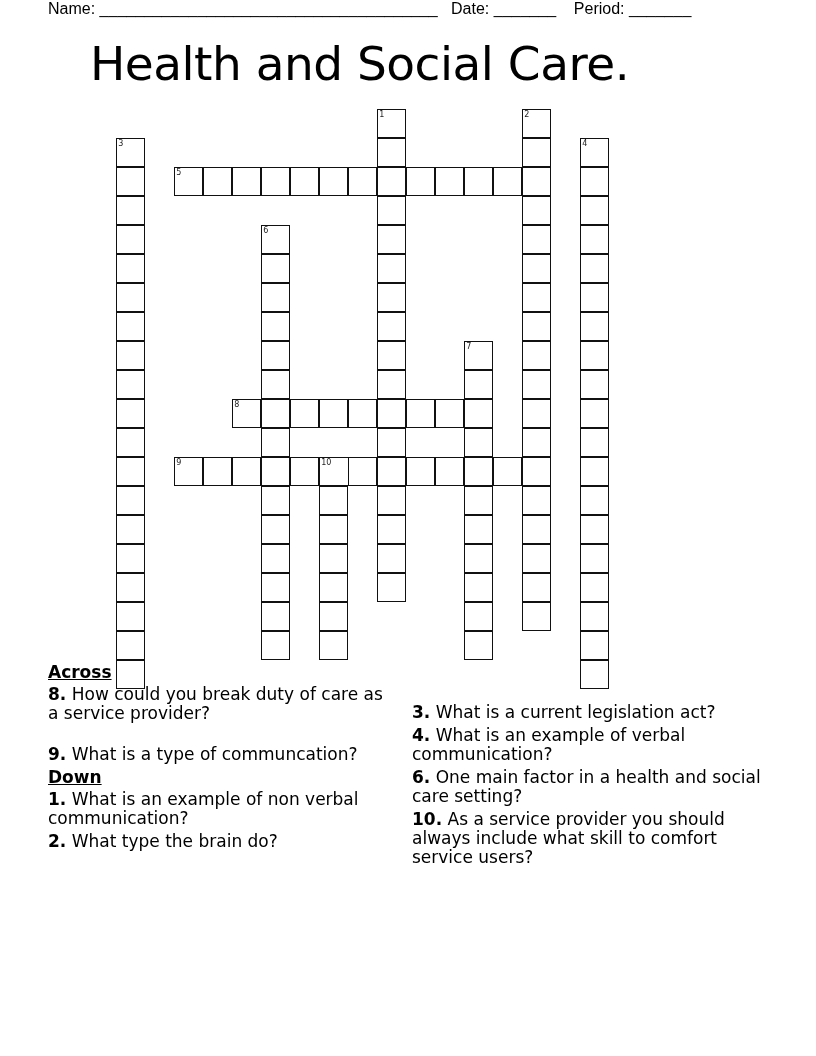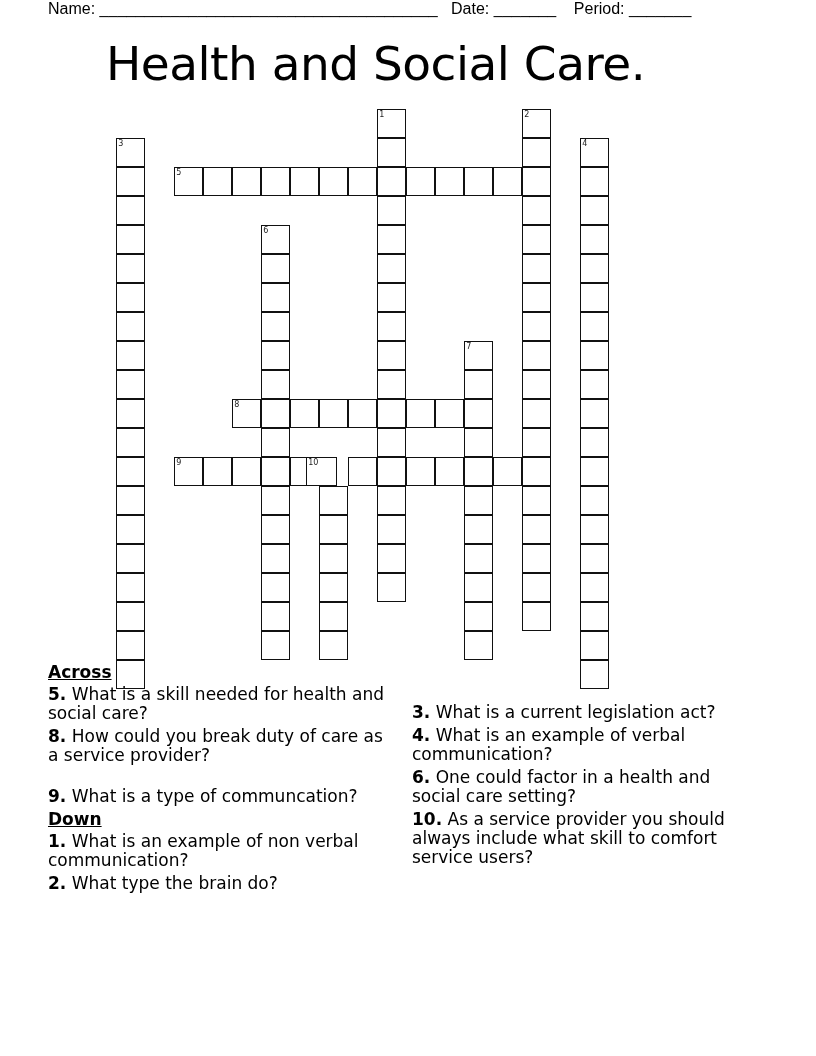--- a/index.html
+++ b/index.html
@@ -3,21 +3,21 @@
   <meta charset="utf-8">
   <style>
     html, body { margin: 0; padding: 0; background: #ffffff; }
     body { width: 816px; height: 1056px; position: relative; overflow: hidden; color: #000; }
     .header-line {
       position: absolute; top: 0; left: 48px; font-family: "Liberation Sans", sans-serif;
       font-size: 16px; line-height: 18px; white-space: pre; text-align: right;
     }
     .header-line span { margin-right: 0; }
     .title {
-      position: absolute; top: 34px; left: 16px; width: 719px; text-align: center;
+      position: absolute; top: 34px; left: 0; width: 719px; text-align: center;
       font-family: "DejaVu Sans", sans-serif; font-size: 47px; line-height: 60px;
       letter-spacing: -0.5px;
     }
     #grid { position: absolute; left: 0; top: 0; }
     .cell {
       position: absolute; width: 29px; height: 29px; box-sizing: border-box;
       border: 1.5px solid #111; background: #fff; margin-left: -0.75px; margin-top: -0.75px;
     }
     .cell .num {
       position: absolute; top: 0px; left: 1px; font-family: "DejaVu Sans", sans-serif;
@@ -171,43 +171,42 @@
     <div class="cell" style="left: 320px; top: 400px;"></div>
     <div class="cell" style="left: 349px; top: 400px;"></div>
     <div class="cell" style="left: 407px; top: 400px;"></div>
     <div class="cell" style="left: 436px; top: 400px;"></div>
     <div class="cell" style="left: 175px; top: 458px;">
       <span class="num">9</span>
     </div>
     <div class="cell" style="left: 204px; top: 458px;"></div>
     <div class="cell" style="left: 233px; top: 458px;"></div>
     <div class="cell" style="left: 291px; top: 458px;"></div>
-    <div class="cell" style="left: 307px; top: 458px; padding-left: 29px;">
+    <div class="cell" style="left: 320px; top: 458px; padding-left: 29px;">
       <span class="num">10</span>
     </div>
     <div class="cell" style="left: 349px; top: 458px;"></div>
     <div class="cell" style="left: 407px; top: 458px;"></div>
     <div class="cell" style="left: 436px; top: 458px;"></div>
     <div class="cell" style="left: 494px; top: 458px;"></div>
     <div class="cell" style="left: 320px; top: 487px;"></div>
     <div class="cell" style="left: 320px; top: 516px;"></div>
     <div class="cell" style="left: 320px; top: 545px;"></div>
     <div class="cell" style="left: 320px; top: 574px;"></div>
     <div class="cell" style="left: 320px; top: 603px;"></div>
     <div class="cell" style="left: 320px; top: 632px;"></div>
   </div>
 
 <div class="clues col-left">
   <div class="heading">Across</div>
-  <div class="clue"><b>5.</b> <span>What is a skill needed for health and social care?</span></div>
   <div class="clue"><b>8.</b> <span>How could you break duty of care as a service provider?</span></div>
   <div class="clue" style="margin-top:22px"><b>9.</b> <span>What is a type of communcation?</span></div>
   <div class="heading">Down</div>
   <div class="clue"><b>1.</b> <span>What is an example of non verbal communication?</span></div>
   <div class="clue"><b>2.</b> <span>What type the brain do?</span></div>
 </div>
 
 <div class="clues col-right">
   <div class="clue" style=""><b>3.</b> <span>What is a current legislation act?</span></div>
   <div class="clue"><b>4.</b> <span>What is an example of verbal communication?</span></div>
-  <div class="clue"><b>6.</b> <span>One could factor in a health and social care setting?</span></div>
+  <div class="clue"><b>6.</b> <span>One main factor in a health and social care setting?</span></div>
   <div class="clue"><b>10.</b> <span>As a service provider you should always include what skill to comfort service users?</span></div>
 </div>
 
 </body></html>

